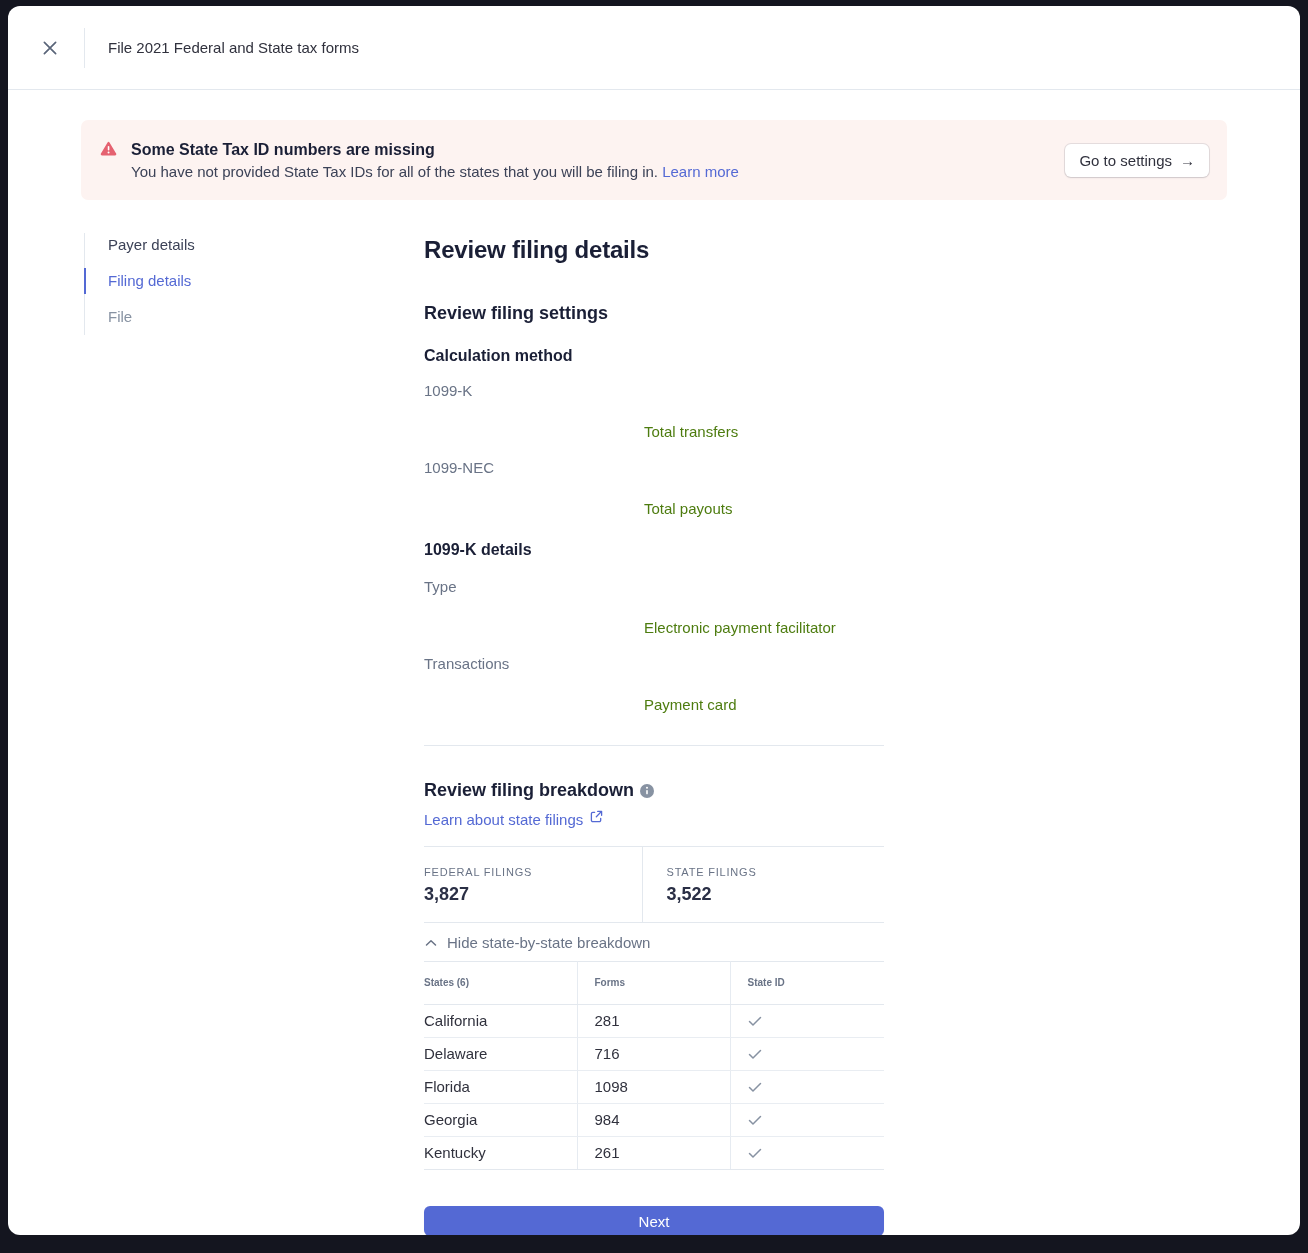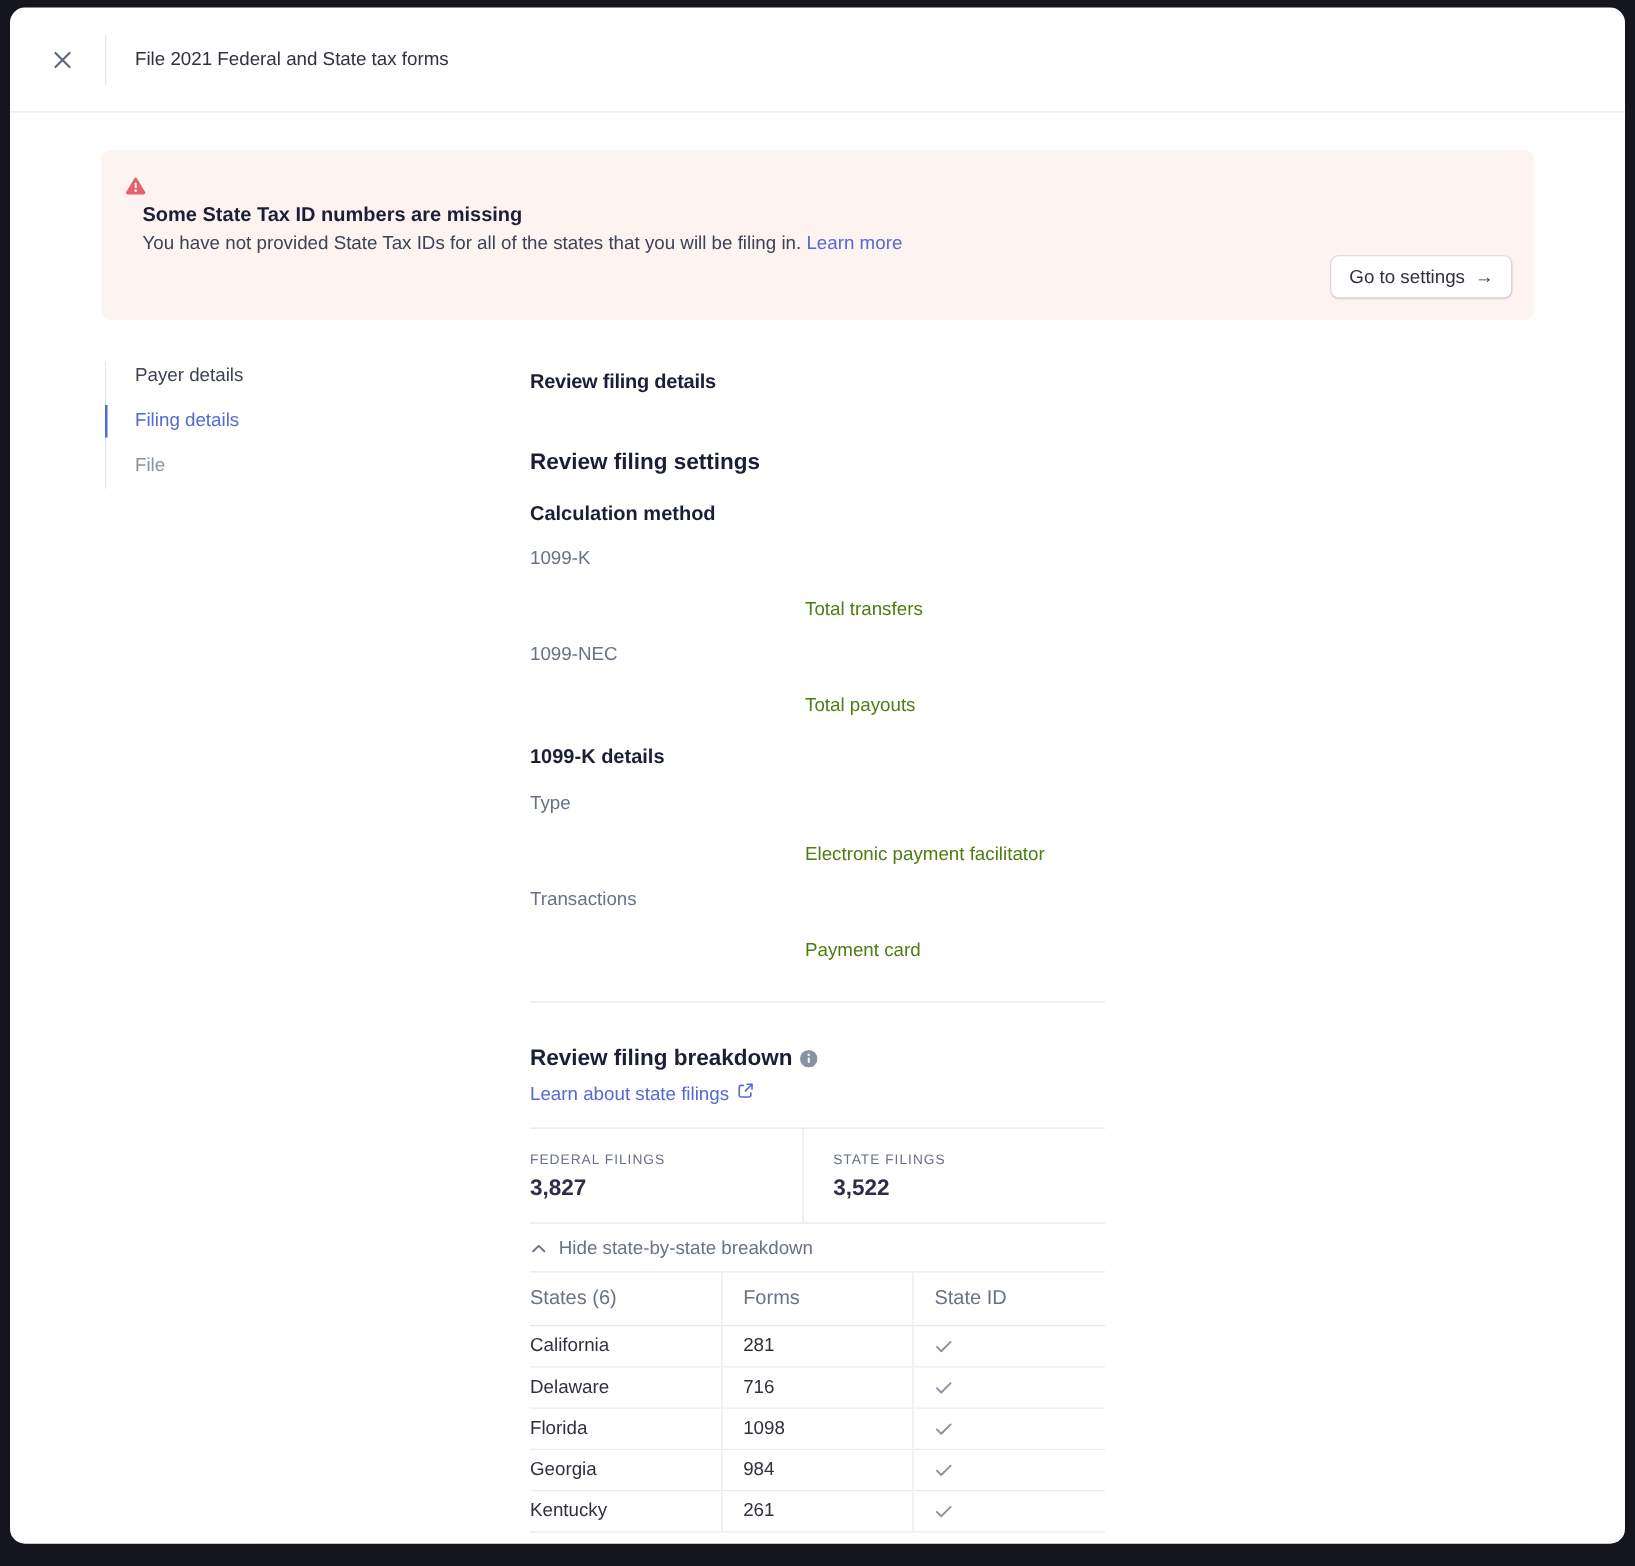--- a/index.html
+++ b/index.html
@@ -40,21 +40,20 @@
   }
   
   .banner {
     margin: 30px 73px 0;
     background: #fdf3f1;
     border-radius: 7px;
     display: flex;
     align-items: flex-start;
     padding: 19px 18px 18px 19px;
     min-height: 77px;
-    flex-direction: column;
   }
   .banner-icon { flex: none; margin-top: 2px; }
   .banner-text { margin-left: 14px; }
   .banner-title { font-size: 16px; font-weight: 600; color: #1a1f36; line-height: 22px; }
   .banner-message { font-size: 15px; color: #3c4257; line-height: 21px; }
   .banner-message a { color: #5469d4; text-decoration: none; cursor: pointer; }
   .banner-action { margin-left: auto; align-self: center; }
   .settings-btn {
     display: inline-flex; align-items: center; gap: 8px;
     background: #ffffff;
@@ -89,21 +88,21 @@
   .sidebar li.active { color: #5469d4; }
   .sidebar li.active::before {
     content: "";
     position: absolute; left: -1px; top: 5px; bottom: 5px; width: 2px;
     background: #5469d4;
   }
   .sidebar li.upcoming { color: #8792a2; }
   
   .main { width: 460px; }
   h1.page-title {
-    font-size: 16px; font-weight: 700; color: #1a1f36;
+    font-size: 24px; font-weight: 700; color: #1a1f36;
     line-height: 30px; margin-top: 2px; letter-spacing: -0.2px;
   }
   .intro {
     margin-top: 22px;
     font-size: 15px; line-height: 21px; color: #414552;
   }
   .intro a { color: #5469d4; text-decoration: none; cursor: pointer; }
   h2.section-heading {
     margin-top: 36px;
     font-size: 18px; font-weight: 700; color: #1a1f36; line-height: 24px;
@@ -161,21 +160,21 @@
     padding: 0 0 0 1px;
   }
   
   table.states {
     width: 100%;
     border-collapse: collapse;
     border-top: 1px solid #e3e8ee;
     margin-top: 8px;
   }
   table.states th {
-    font-weight: 400; font-size: 16px; color: #697386;
+    font-weight: 700; font-size: 10px; color: #697386;
     text-align: left;
     padding: 11px 0;
     line-height: 20px;
     border-bottom: 1px solid #e3e8ee;
   }
   table.states td {
     font-size: 15px; color: #30313d;
     padding: 6px 0;
     line-height: 20px;
     border-bottom: 1px solid #e9edf2;

